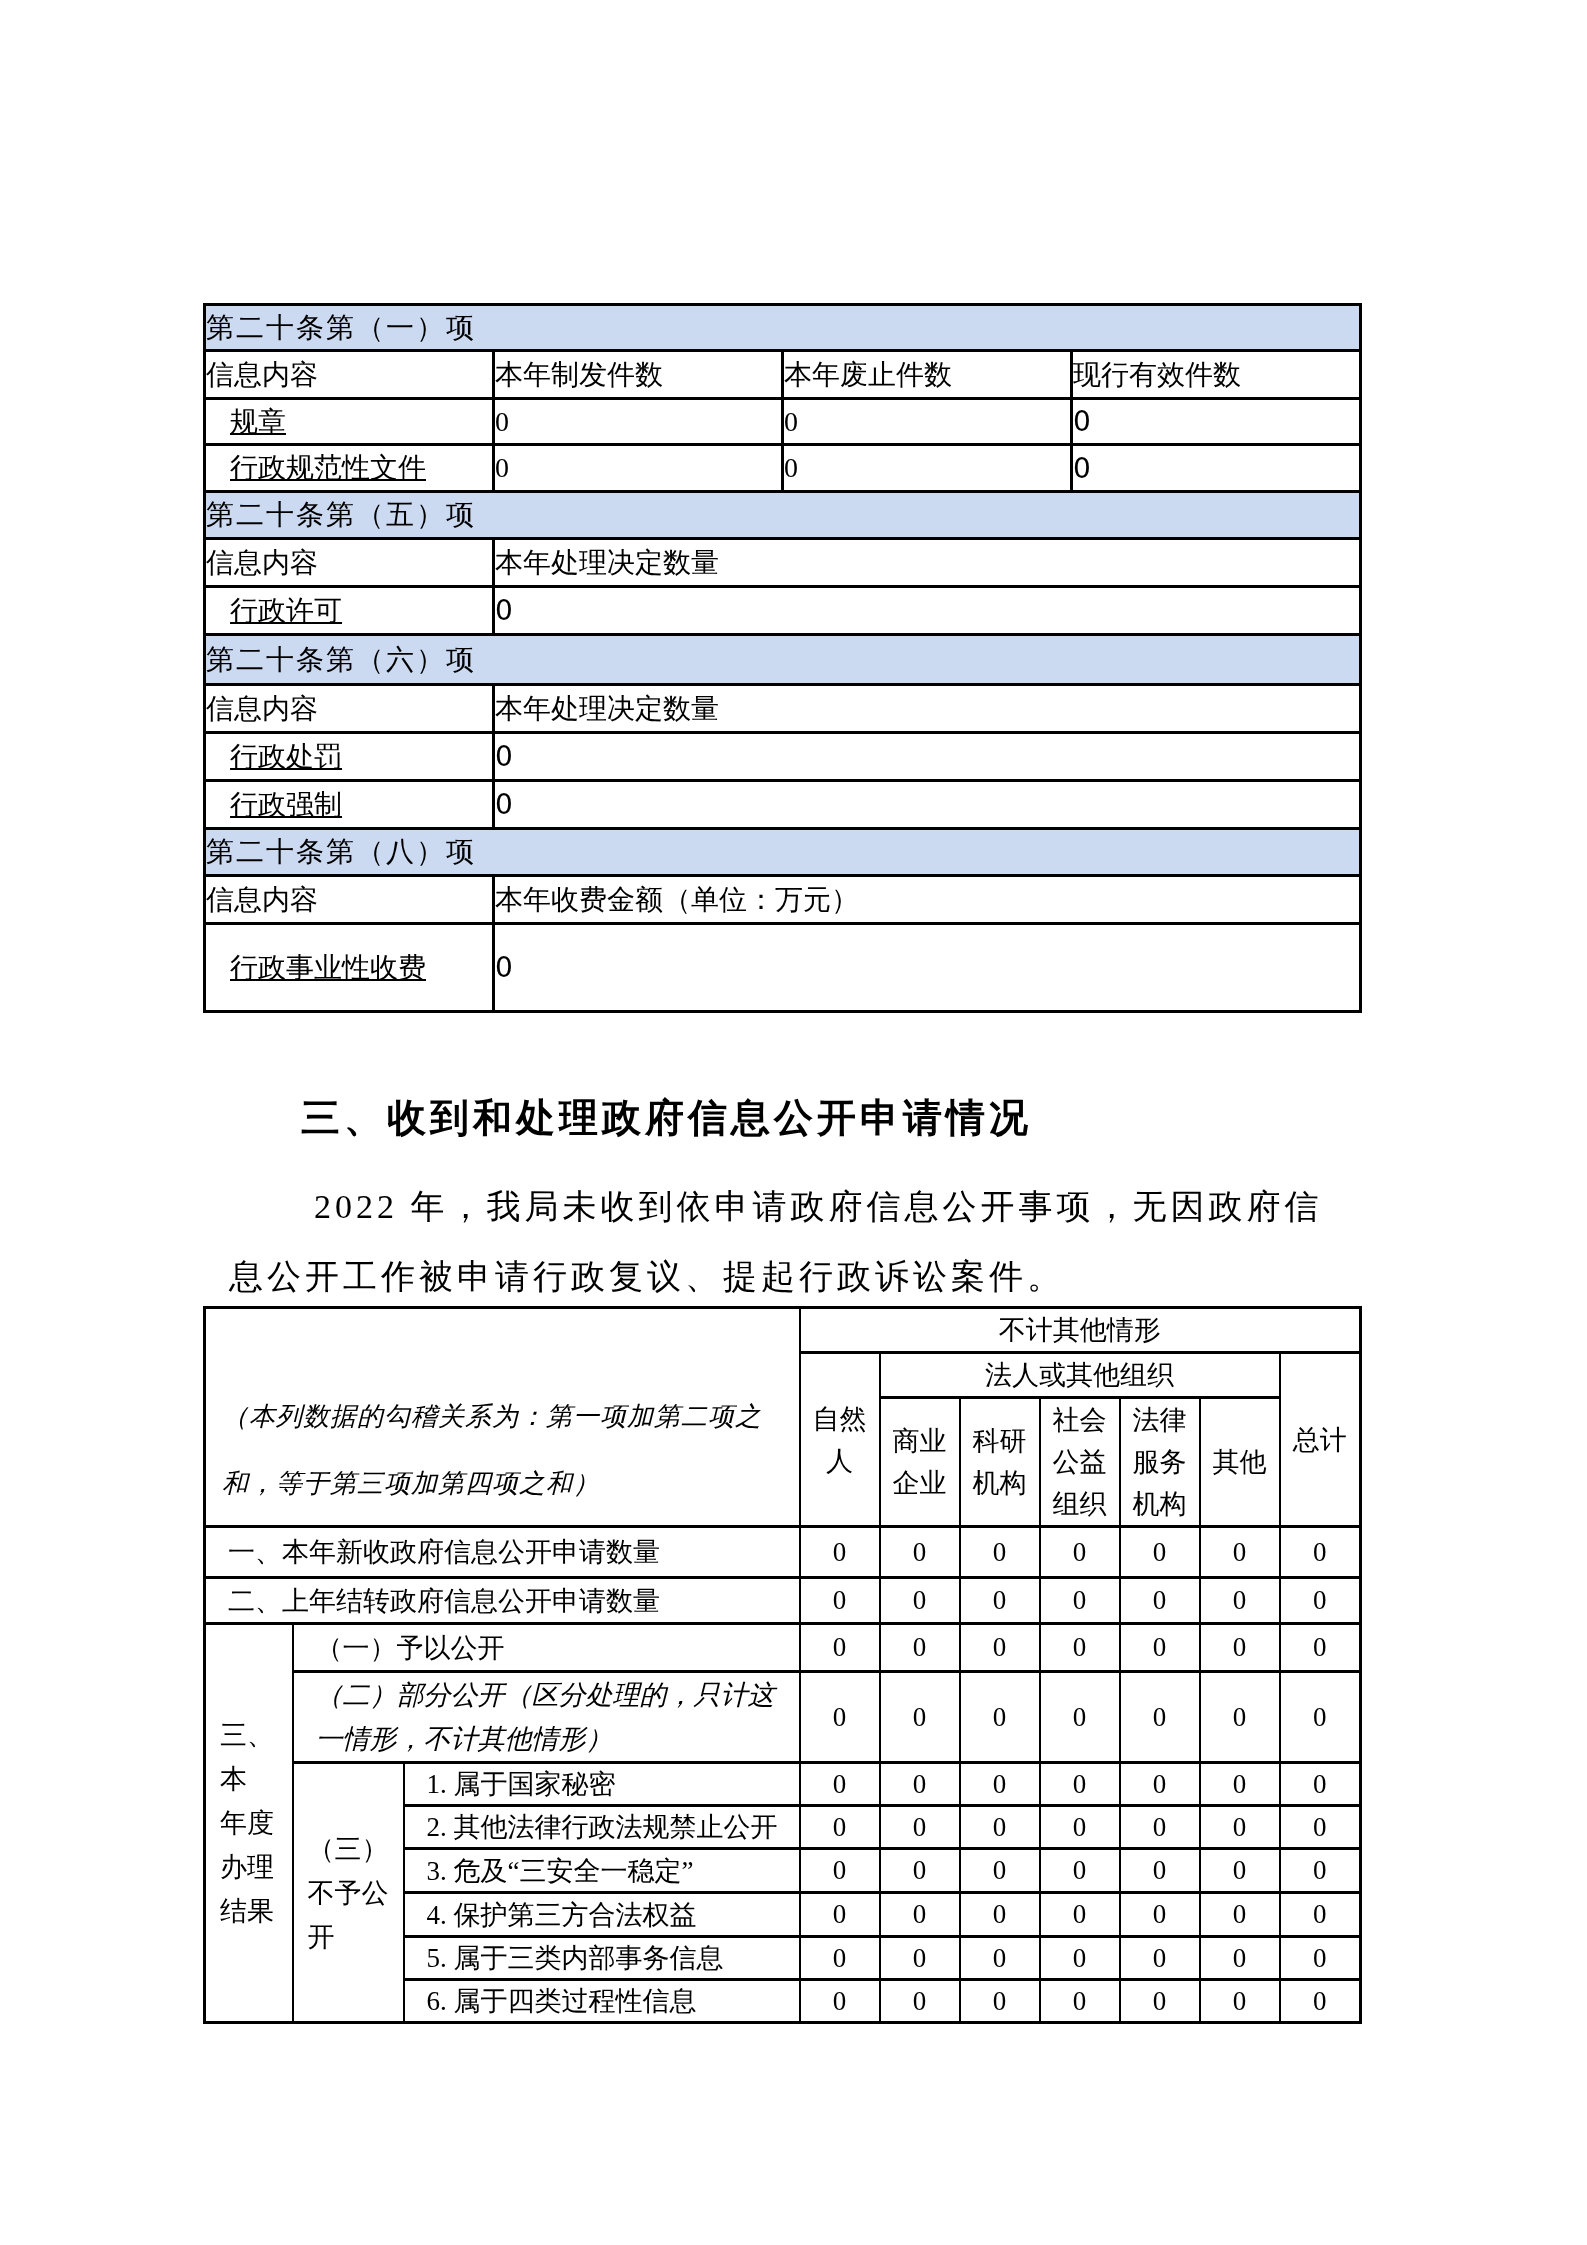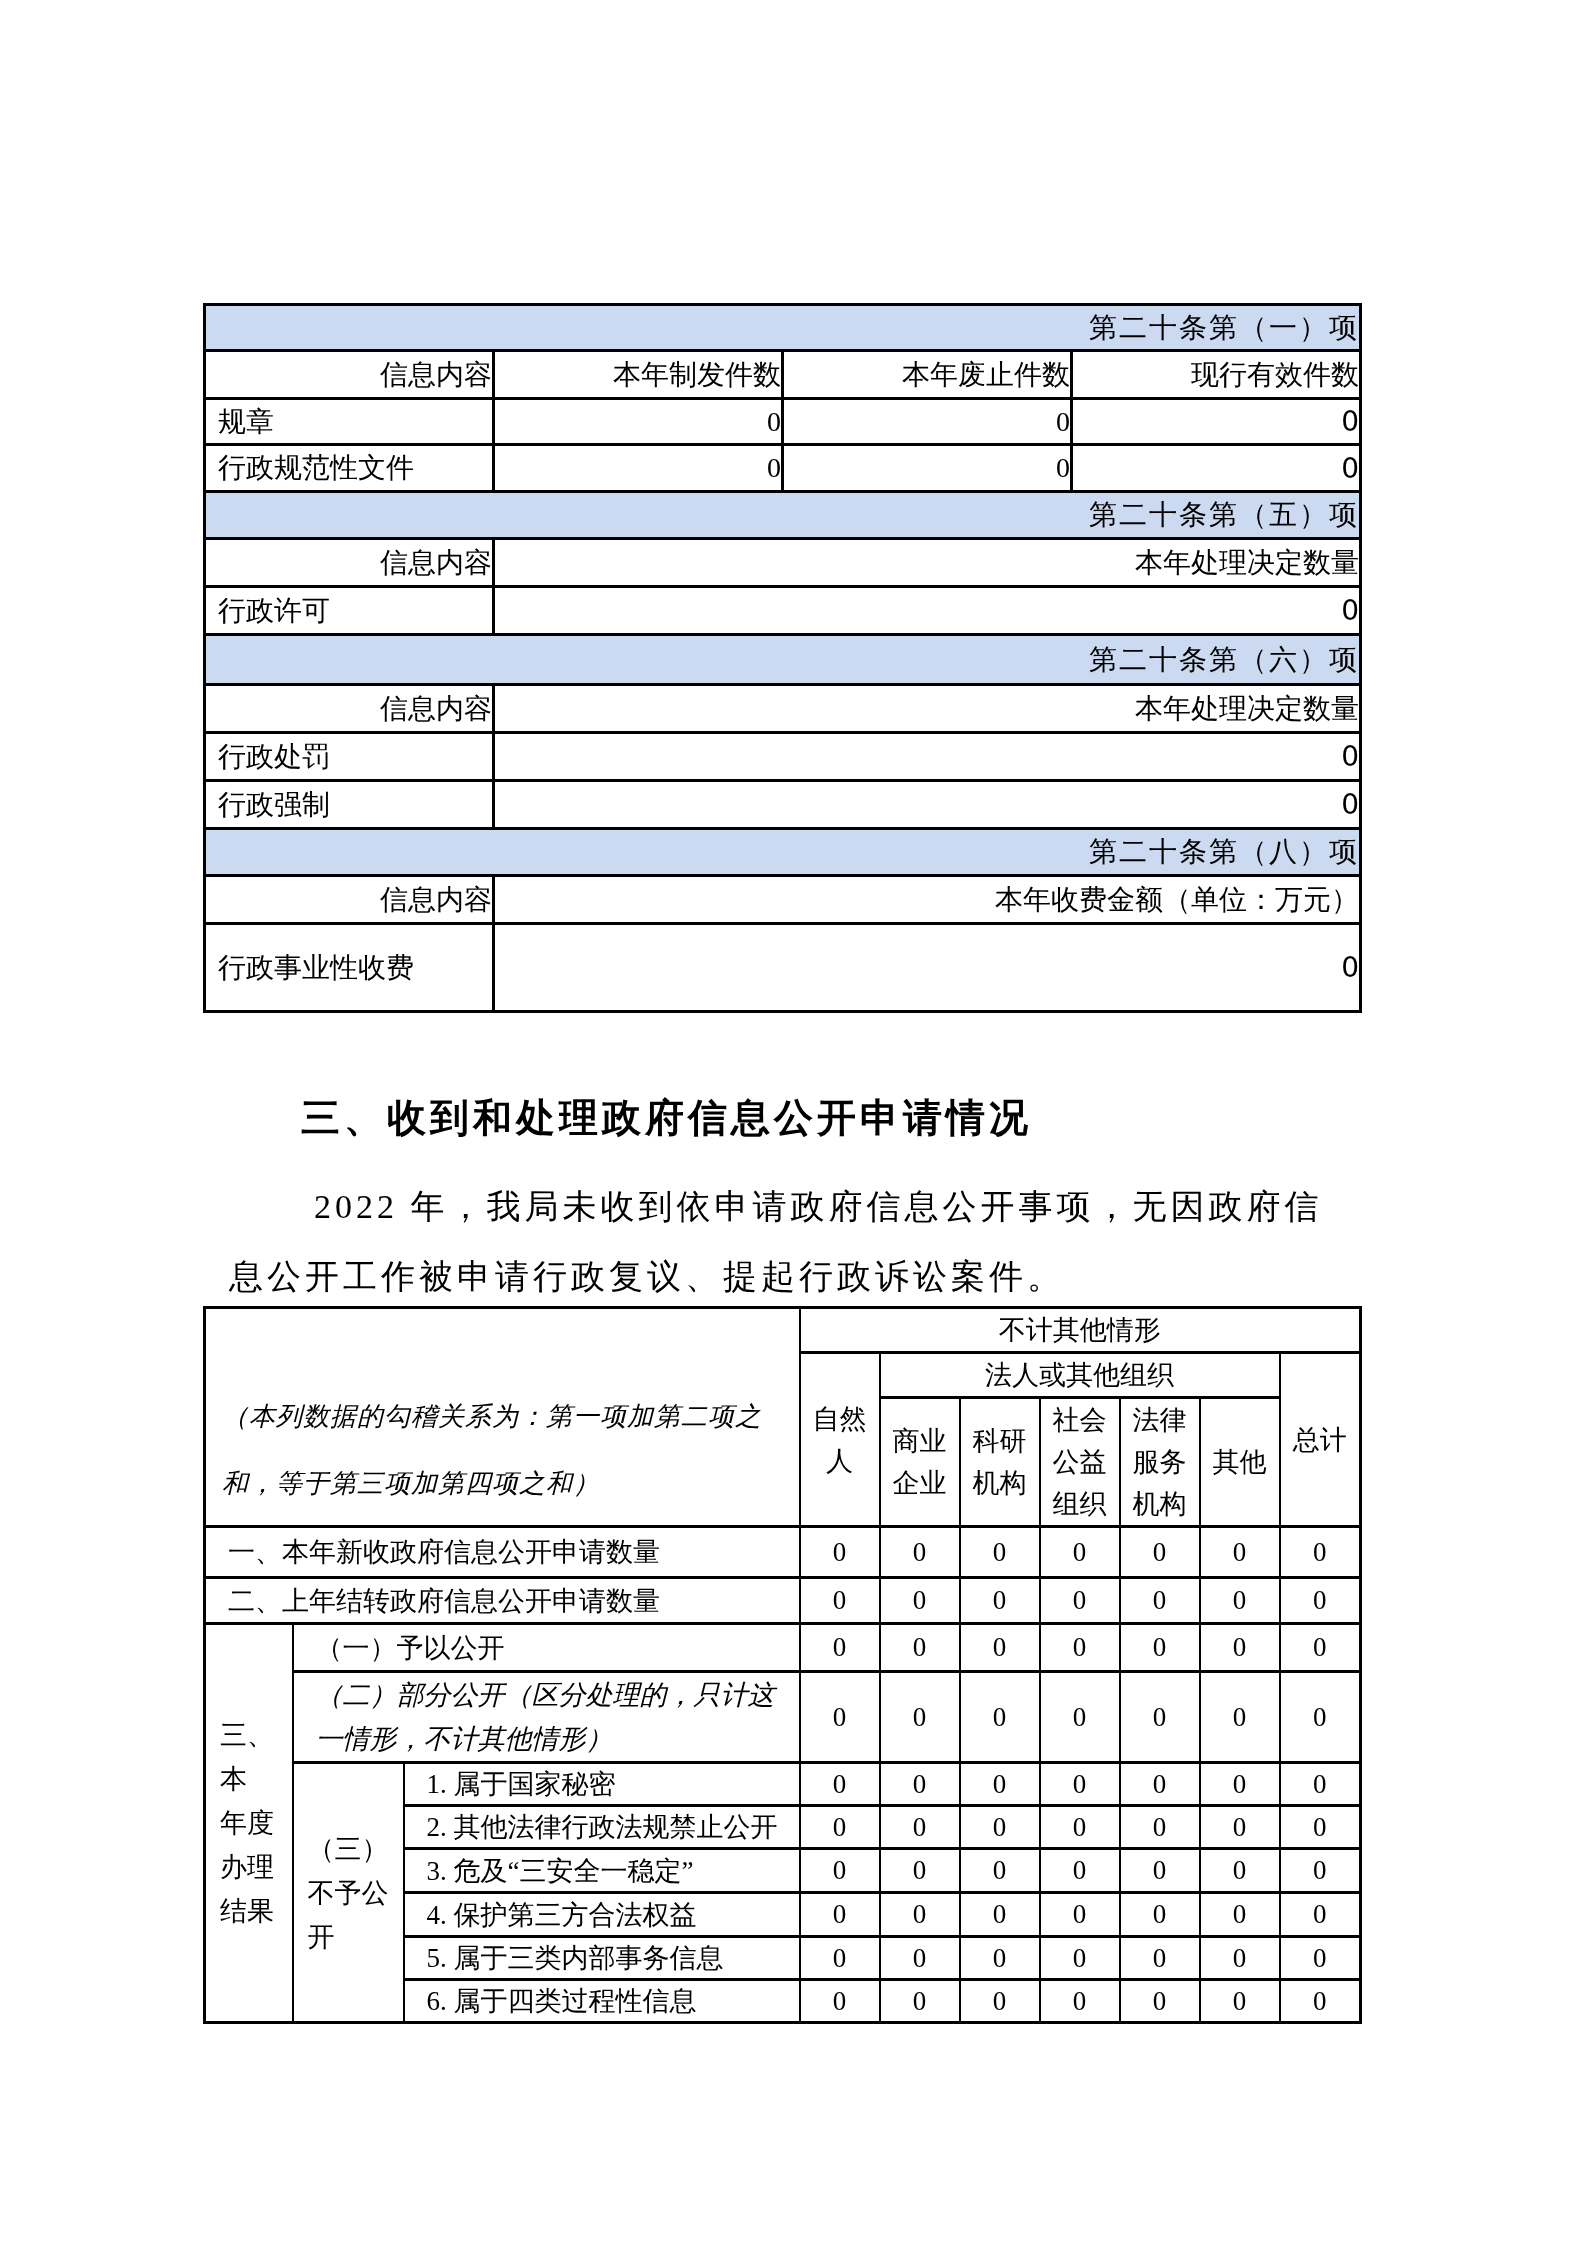--- a/index.html
+++ b/index.html
@@ -26,31 +26,32 @@
   }
 
   
   .t1{
     left:203px; top:303px; width:1156px;
     border:3px solid #000;
   }
   .t1 td{
     border:3px solid #000;
     font-size:28px;
-    text-align:right;
+    text-align:left;
     padding:0;
   }
   .t1 .sec td{
     background:#CBDAF0;
     font-size:28px;
     letter-spacing:2px;
   }
   .t1 .lbl{
     text-align:left;
-    padding-left:12px;
+    padding-left:24px;
+    text-decoration:underline;
   }
   .sans{
     font-family:"DejaVu Sans","Liberation Sans",sans-serif;
     font-size:27px;
   }
 
   
   .heading{
     position:absolute;
     left:301px; top:1100px;

